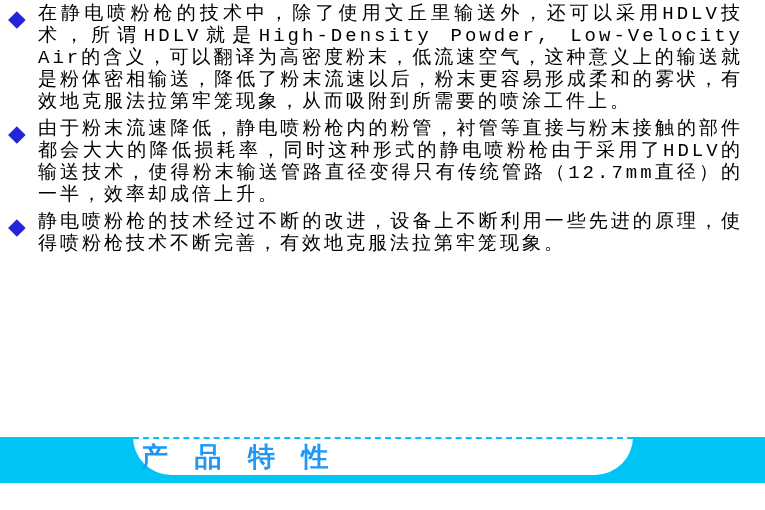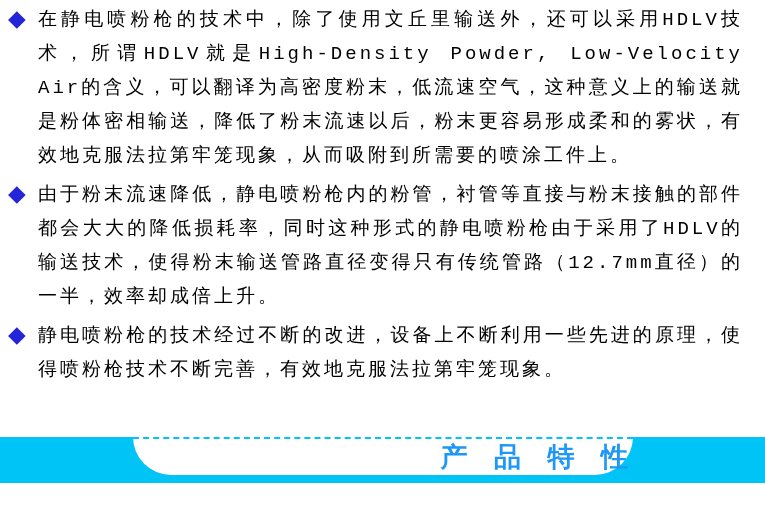--- a/index.html
+++ b/index.html
@@ -32,21 +32,21 @@
     width:30px;
     color:var(--bullet-blue);
     font-size:23px;
     line-height:30px;
     font-family:"DejaVu Sans",sans-serif;
   }
   .btext{
     flex:1;
     color:var(--body-text);
     font-size:19px;
-    line-height:34px;
+    line-height:22px;
     letter-spacing:3px;
     text-align:justify;
     text-justify:inter-character;
   }
   
   .footer-band{
     position:absolute;
     left:0;top:437px;
     width:765px;height:46px;
     background:var(--band-cyan);
@@ -54,21 +54,21 @@
   .footer-plate{
     position:absolute;
     left:133px;top:437px;
     width:500px;height:38px;
     background:var(--bg);
     border-top:2px dashed var(--band-cyan);
     border-bottom-left-radius:42px;
     border-bottom-right-radius:42px;
     display:flex;
     align-items:center;
-    justify-content:flex-end;
+    justify-content:flex-start;
   }
   .footer-title{
     color:var(--title-blue);
     font-size:27px;
     font-weight:700;
     letter-spacing:5px;
     word-spacing:9px;
     font-family:"Liberation Sans","DejaVu Sans",sans-serif;
     white-space:nowrap;
     padding-left:8px; 

